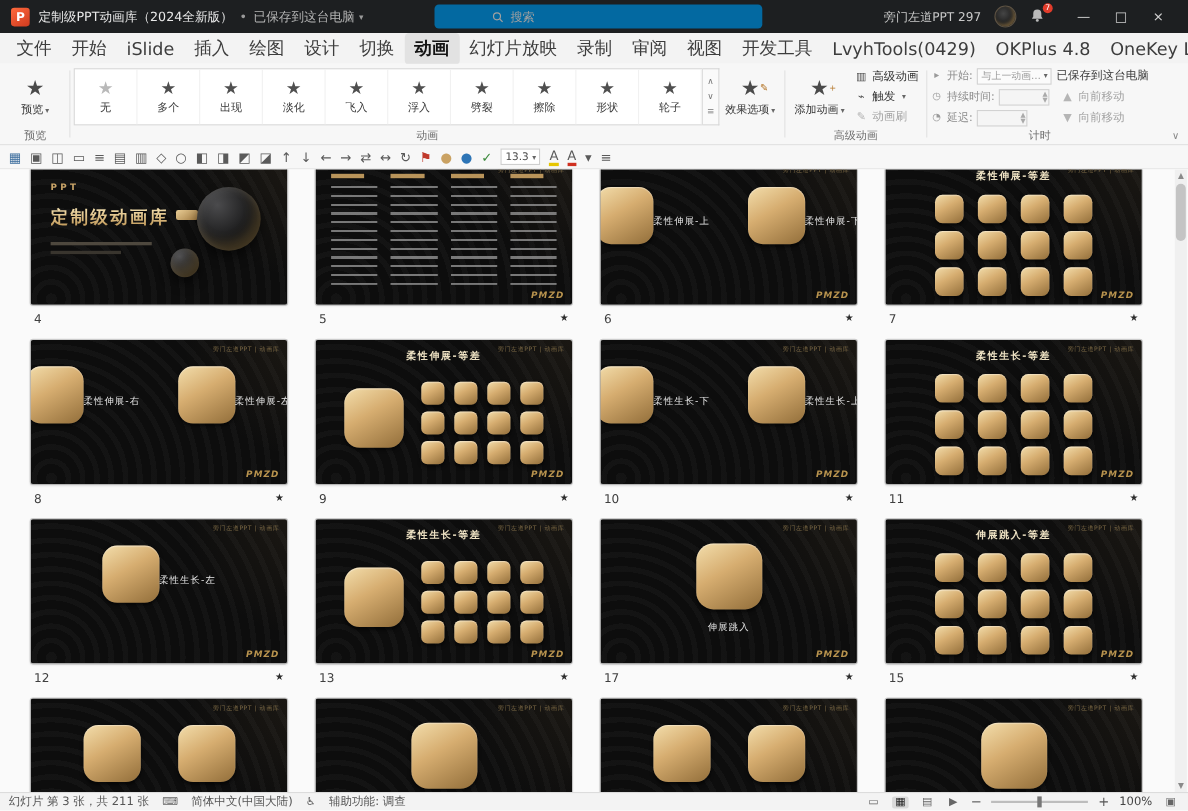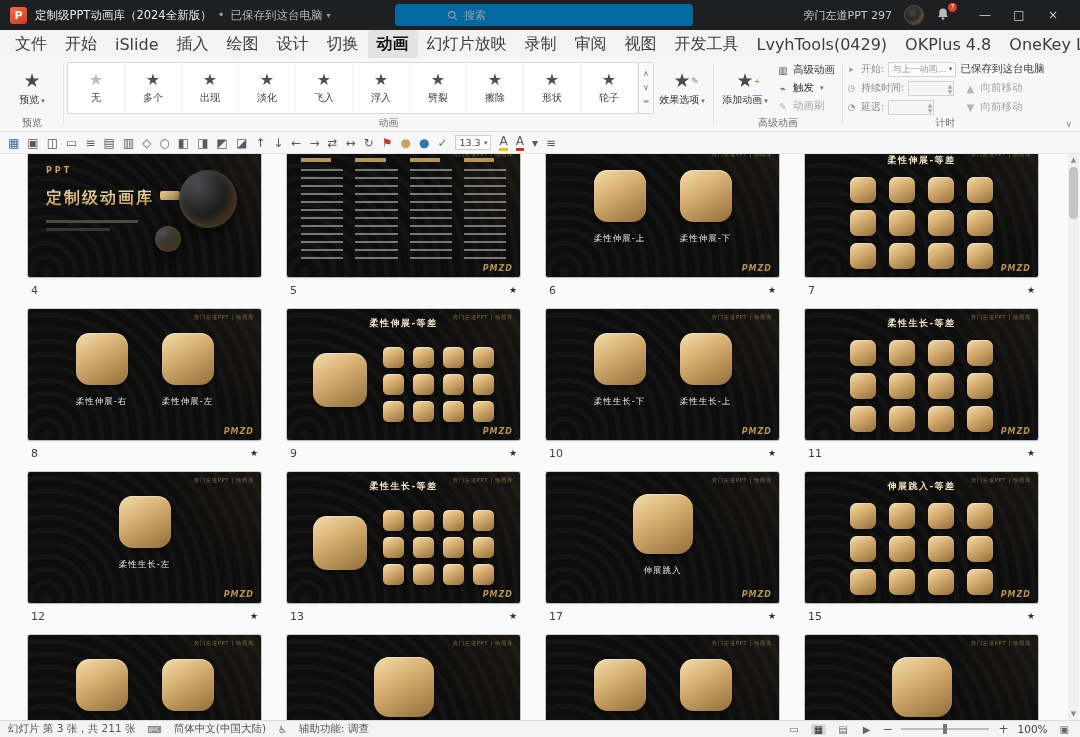--- a/index.html
+++ b/index.html
@@ -84,21 +84,21 @@
       #0d0d0d;
     border-radius:2px; position:relative; overflow:hidden; box-shadow:0 0 0 1px rgba(0,0,0,.18), 0 1px 2px rgba(0,0,0,.12); cursor:pointer; }
   .meta { display:flex; justify-content:space-between; align-items:center; height:21px; padding:5px 3px 0 3px; }
   .snum { font-size:11px; color:#3f3f3f; }
   .sstar { font-size:9px; color:#2c2c2c; }
   .gsq { background:linear-gradient(150deg,#f3deac 0%, #d6ad70 42%, #926e3a 100%); border-radius:26%; box-shadow:0 2px 3px rgba(0,0,0,.55), inset 0 1px 1px rgba(255,255,255,.4); flex:0 0 auto; }
   .wm { position:absolute; top:5px; right:7px; font-size:5.5px; color:#7d6a45; letter-spacing:.5px; }
   .brand { position:absolute; bottom:4px; right:7px; font-size:8px; font-weight:bold; font-style:italic; color:#b8934e; letter-spacing:1px; }
   .sl-title { text-align:center; margin-top:8px; font-size:9px; font-weight:bold; color:#efe3c4; letter-spacing:1.5px; }
   .two-row { display:flex; justify-content:center; gap:34px; margin-top:24px; }
-  .two-col { display:flex; flex-direction:column; align-items:center; }
+  .two-col { display:flex; flex-direction:row; align-items:center; }
   .sq-label { margin-top:11px; font-size:8.5px; color:#e8e8e8; letter-spacing:1px; white-space:nowrap; }
   .sq-grid { display:grid; justify-content:center; margin-top:10px; }
   .bg-row { display:flex; align-items:center; justify-content:center; gap:16px; margin-top:7px; }
   .single-col { display:flex; flex-direction:column; align-items:center; margin-top:22px; }
   
   .cover-logo { position:absolute; left:18px; top:20px; color:#c9a468; font-size:8px; font-weight:bold; letter-spacing:3px; }
   .cover-title { position:absolute; left:18px; top:42px; font-size:16px; font-weight:800; letter-spacing:2px; background:linear-gradient(#f6e4b4,#b98d4a); -webkit-background-clip:text; background-clip:text; color:transparent; white-space:nowrap; }
   .cover-chip { position:absolute; left:132px; top:45px; width:20px; height:9px; border-radius:2px; background:linear-gradient(145deg,#e8cc95,#a37c42); }
   .cover-sub { position:absolute; left:18px; top:74px; width:92px; height:3px; background:#4e483e; }
   .cover-sub:after { content:""; position:absolute; left:0; top:8px; width:64px; height:3px; background:#39352e; }

